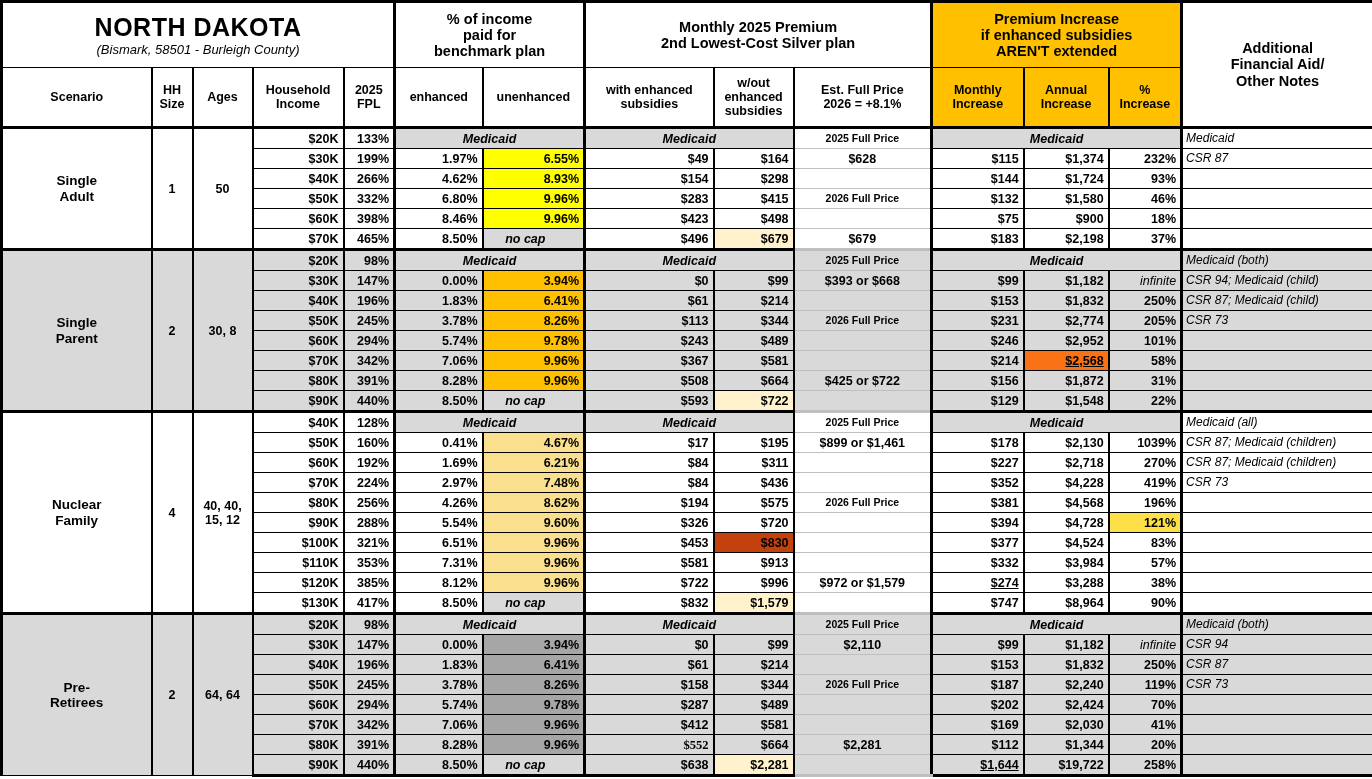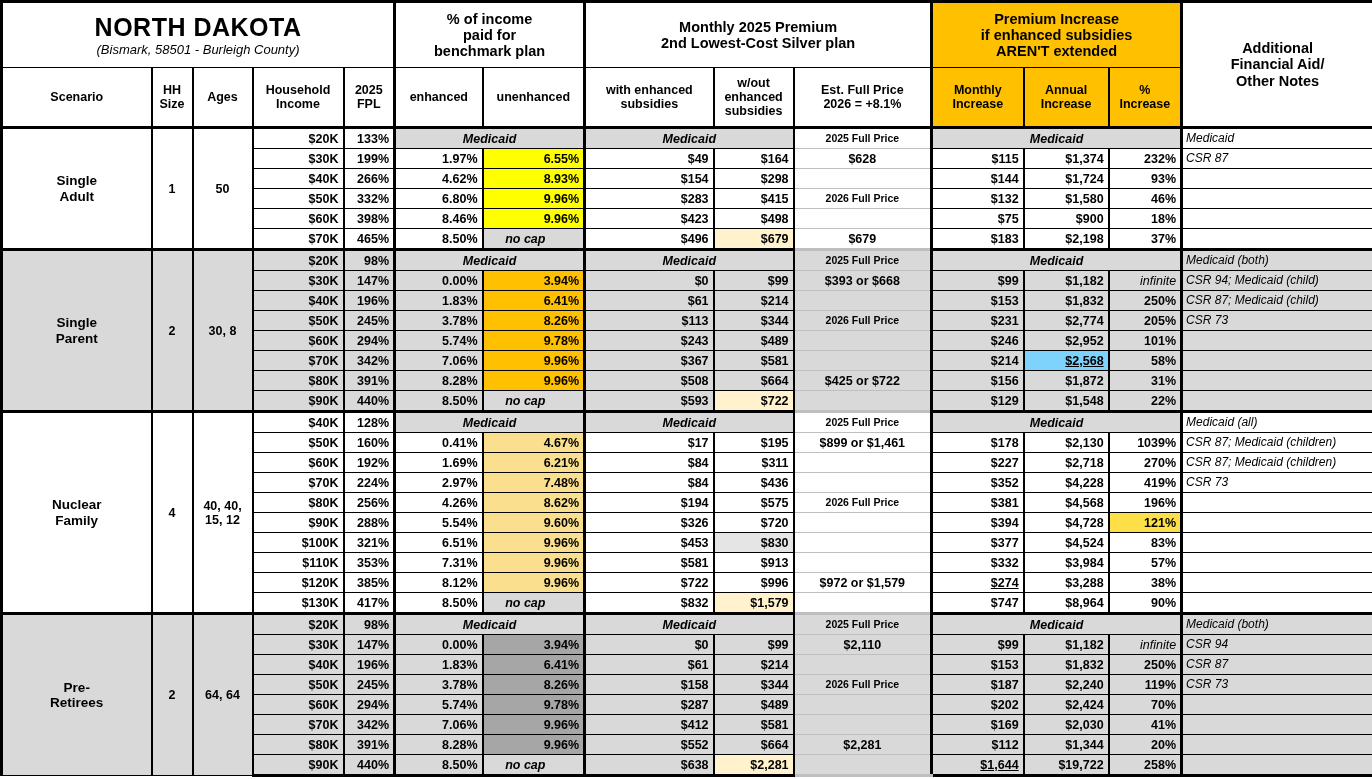--- a/index.html
+++ b/index.html
@@ -244,21 +244,21 @@
         </tr>
         <tr>
           <td style="background: rgb(217, 217, 217);">$70K</td>
           <td class="gbr" style="background: rgb(217, 217, 217);">342%</td>
           <td style="background: rgb(217, 217, 217);">7.06%</td>
           <td class="gbr" style="background: rgb(255, 192, 0);">9.96%</td>
           <td style="background: rgb(217, 217, 217);">$367</td>
           <td style="background: rgb(217, 217, 217);">$581</td>
           <td class="fp gbr" style="background: rgb(217, 217, 217);"></td>
           <td style="background: rgb(217, 217, 217);">$214</td>
-          <td style="background: #7dd3fc; text-decoration: underline;">$2,568</td>
+          <td style="background: #f97316; text-decoration: underline;">$2,568</td>
           <td class="gbr" style="background: rgb(217, 217, 217);">58%</td>
           <td class="note outer-r" style="background: rgb(217, 217, 217);"></td>
         </tr>
         <tr>
           <td style="background: rgb(217, 217, 217);">$80K</td>
           <td class="gbr" style="background: rgb(217, 217, 217);">391%</td>
           <td style="background: rgb(217, 217, 217);">8.28%</td>
           <td class="gbr" style="background: rgb(255, 192, 0);">9.96%</td>
           <td style="background: rgb(217, 217, 217);">$508</td>
           <td style="background: rgb(217, 217, 217);">$664</td>
@@ -359,21 +359,21 @@
           <td style="background: rgb(255, 255, 255);">$4,728</td>
           <td class="gbr" style="background: #fde047;">121%</td>
           <td class="note outer-r" style="background: rgb(255, 255, 255);"></td>
         </tr>
         <tr>
           <td style="background: rgb(255, 255, 255);">$100K</td>
           <td class="gbr" style="background: rgb(255, 255, 255);">321%</td>
           <td style="background: rgb(255, 255, 255);">6.51%</td>
           <td class="gbr" style="background: rgb(250, 223, 142);">9.96%</td>
           <td style="background: rgb(255, 255, 255);">$453</td>
-          <td style="background: #e5e5e5; padding-left: 15px;">$830</td>
+          <td style="background: #c2410c; padding-left: 15px;">$830</td>
           <td class="fp gbr" style="background: rgb(255, 255, 255);"></td>
           <td style="background: rgb(255, 255, 255);">$377</td>
           <td style="background: rgb(255, 255, 255);">$4,524</td>
           <td class="gbr" style="background: rgb(255, 255, 255);">83%</td>
           <td class="note outer-r" style="background: rgb(255, 255, 255);"></td>
         </tr>
         <tr>
           <td style="background: rgb(255, 255, 255);">$110K</td>
           <td class="gbr" style="background: rgb(255, 255, 255);">353%</td>
           <td style="background: rgb(255, 255, 255);">7.31%</td>
@@ -488,21 +488,21 @@
           <td style="background: rgb(217, 217, 217);">$169</td>
           <td style="background: rgb(217, 217, 217);">$2,030</td>
           <td class="gbr" style="background: rgb(217, 217, 217);">41%</td>
           <td class="note outer-r" style="background: rgb(217, 217, 217);"></td>
         </tr>
         <tr>
           <td style="background: rgb(217, 217, 217);">$80K</td>
           <td class="gbr" style="background: rgb(217, 217, 217);">391%</td>
           <td style="background: rgb(217, 217, 217);">8.28%</td>
           <td class="gbr" style="background: rgb(166, 166, 166);">9.96%</td>
-          <td style="background: rgb(217, 217, 217);">$552</td>
+          <td style="background: rgb(217, 217, 217); font-family: Liberation Serif, serif;">$552</td>
           <td style="background: rgb(217, 217, 217);">$664</td>
           <td class="fp gbr" style="background: rgb(217, 217, 217);">$2,281</td>
           <td style="background: rgb(217, 217, 217);">$112</td>
           <td style="background: rgb(217, 217, 217);">$1,344</td>
           <td class="gbr" style="background: rgb(217, 217, 217);">20%</td>
           <td class="note outer-r" style="background: rgb(217, 217, 217);"></td>
         </tr>
         <tr>
           <td style="background: rgb(217, 217, 217);">$90K</td>
           <td class="gbr" style="background: rgb(217, 217, 217);">440%</td>

